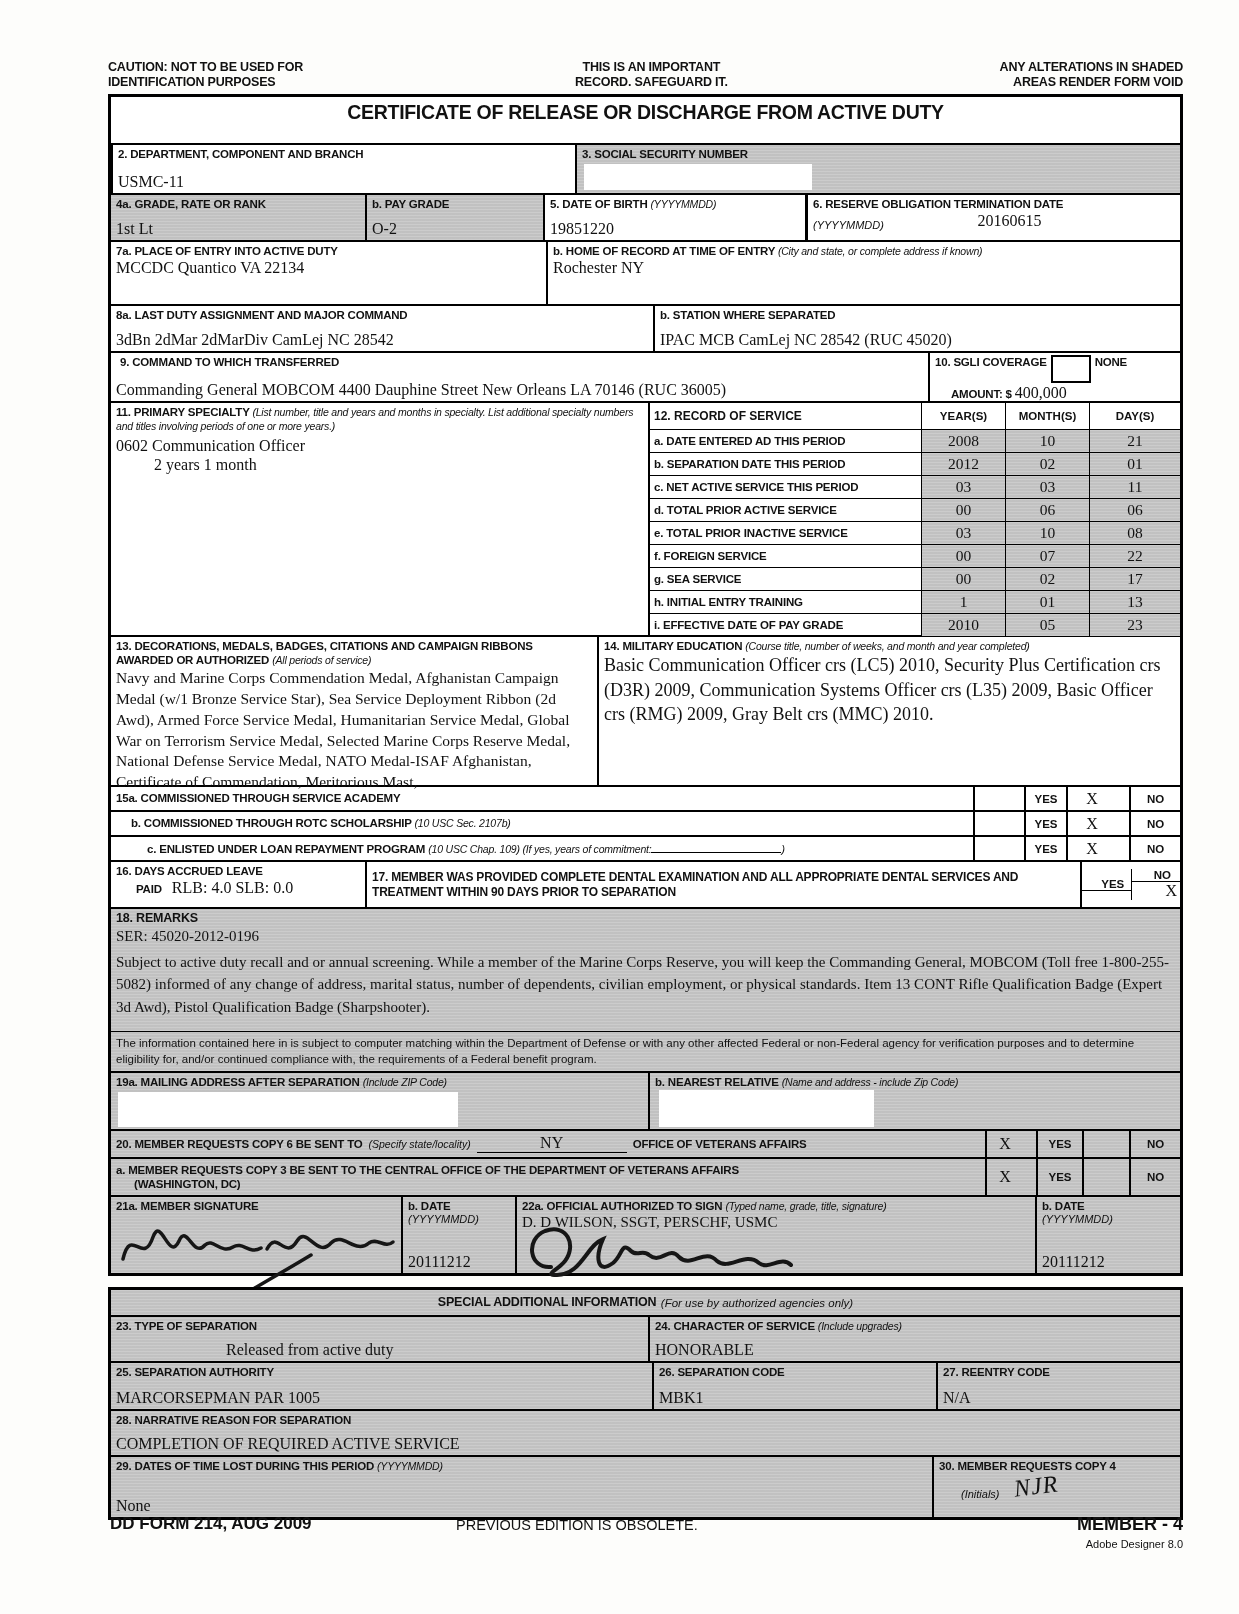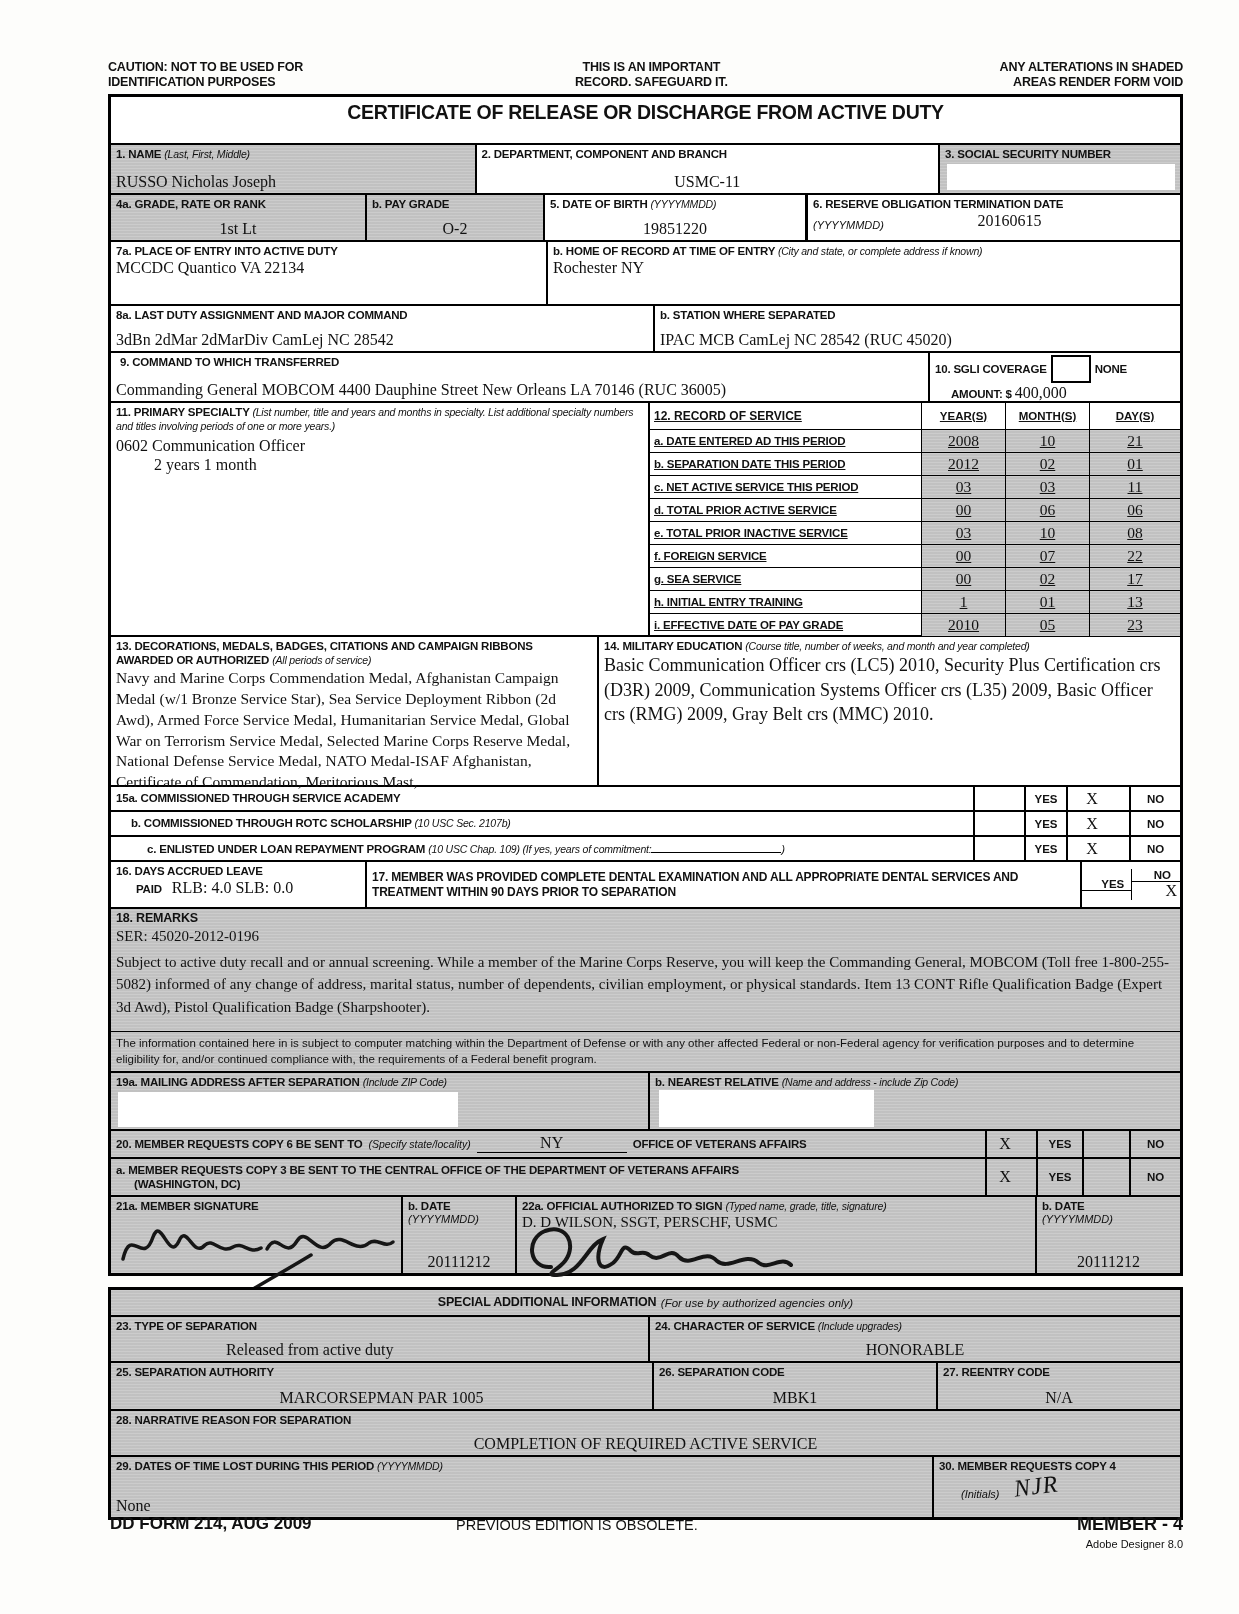--- a/index.html
+++ b/index.html
@@ -26,31 +26,31 @@
     display:flex; flex-direction:column; position:relative;
   }
   .cell.nb { border-left:none; }
   .shaded {
     background:#c9c9c9;
     background-image:repeating-linear-gradient(0deg, rgba(255,255,255,0.06) 0 1px, rgba(0,0,0,0.04) 1px 3px);
   }
   .lb { font-weight:bold; font-size:11.5px; letter-spacing:-0.2px; line-height:1.25; }
   .hint { font-style:italic; font-weight:normal; font-size:10.5px; }
   .val { font-family:"Liberation Serif", serif; font-size:16px; line-height:1.2; }
-  .vc { text-align:center; }
+  .vc { }
   .grow { flex:1; }
   .bottom { margin-top:auto; }
   
   .titlebox { flex:1; text-align:center; padding:4px 0 9px; }
   .main-title { font-weight:bold; font-size:19.5px; letter-spacing:-0.3px; }
   .sub-title { font-size:14px; margin-top:1px; }
   
   .redact { background:#fff; }
   
-  .ros { display:flex; flex-direction:column; flex:1;text-decoration:underline; }
+  .ros { display:flex; flex-direction:column; flex:1; }
   .rrow { display:flex; border-top:1.5px solid #000; box-sizing:border-box; height:23px; }
   .rrow.rhead { border-top:none; height:26px; }
   .rcell {
     border-left:1.5px solid #000; box-sizing:border-box;
     display:flex; align-items:center; padding:0 4px;
   }
   .rcell.nb { border-left:none; }
   .rnum { justify-content:center; font-family:"Liberation Serif",serif; font-size:15.5px; }
   .rheadcell { justify-content:center; font-weight:bold; font-size:11.5px; }
   
@@ -104,24 +104,20 @@
 
   <div class="form">
 
     <div class="row first" style="height:46px">
       <div class="titlebox">
         <div class="main-title">CERTIFICATE OF RELEASE OR DISCHARGE FROM ACTIVE DUTY</div>
       </div>
     </div>
 
     <div class="row" style="height:50px">
-      <div class="cell nb shaded" style="width:364px">
-        <div class="lb"><span>1.  NAME</span> <span class="hint">(Last, First, Middle)</span></div>
-        <div class="val bottom">RUSSO Nicholas Joseph</div>
-      </div>
       <div class="cell" style="width:464px">
         <div class="lb">2.  DEPARTMENT, COMPONENT AND BRANCH</div>
         <div class="val vc bottom">USMC-11</div>
       </div>
       <div class="cell grow shaded">
         <div class="lb">3.  SOCIAL SECURITY NUMBER</div>
         <div class="redact" style="width:228px;height:26px;margin:3px 0 0 2px"></div>
       </div>
     </div>
 
@@ -168,21 +164,21 @@
         <div class="val bottom">IPAC MCB CamLej NC 28542 (RUC 45020)</div>
       </div>
     </div>
 
     <div class="row" style="height:50px">
       <div class="cell nb" style="width:817px">
         <div class="lb" style="padding-left:4px">9.  COMMAND TO WHICH TRANSFERRED</div>
         <div class="val bottom">Commanding General MOBCOM 4400 Dauphine Street New Orleans LA 70146 (RUC 36005)</div>
       </div>
       <div class="cell grow">
-        <div style="display:flex;align-items:center;gap:4px">
+        <div style="display:flex;gap:4px">
           <span class="lb">10. SGLI COVERAGE</span>
           <span style="display:inline-block;width:36px;height:24px;border:2px solid #000;background:#fff"></span>
           <span class="lb">NONE</span>
         </div>
         <div style="display:flex;align-items:baseline;gap:3px;padding-left:16px">
           <span class="lb">AMOUNT:  $</span>
           <span class="val">400,000</span>
         </div>
       </div>
     </div>

